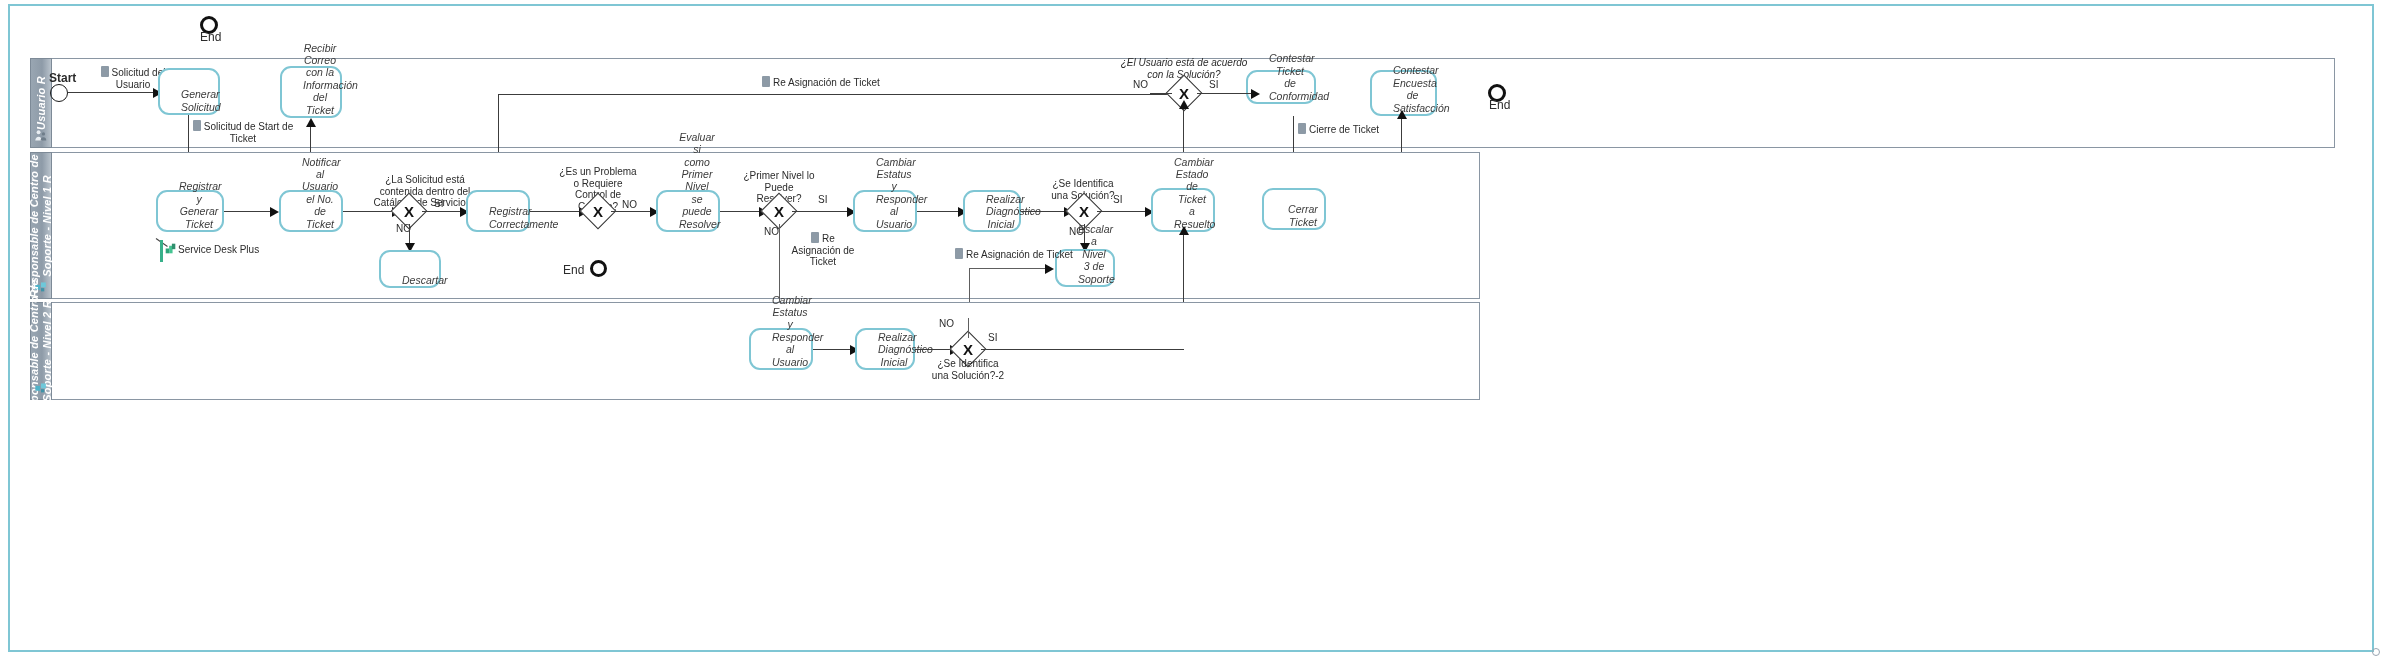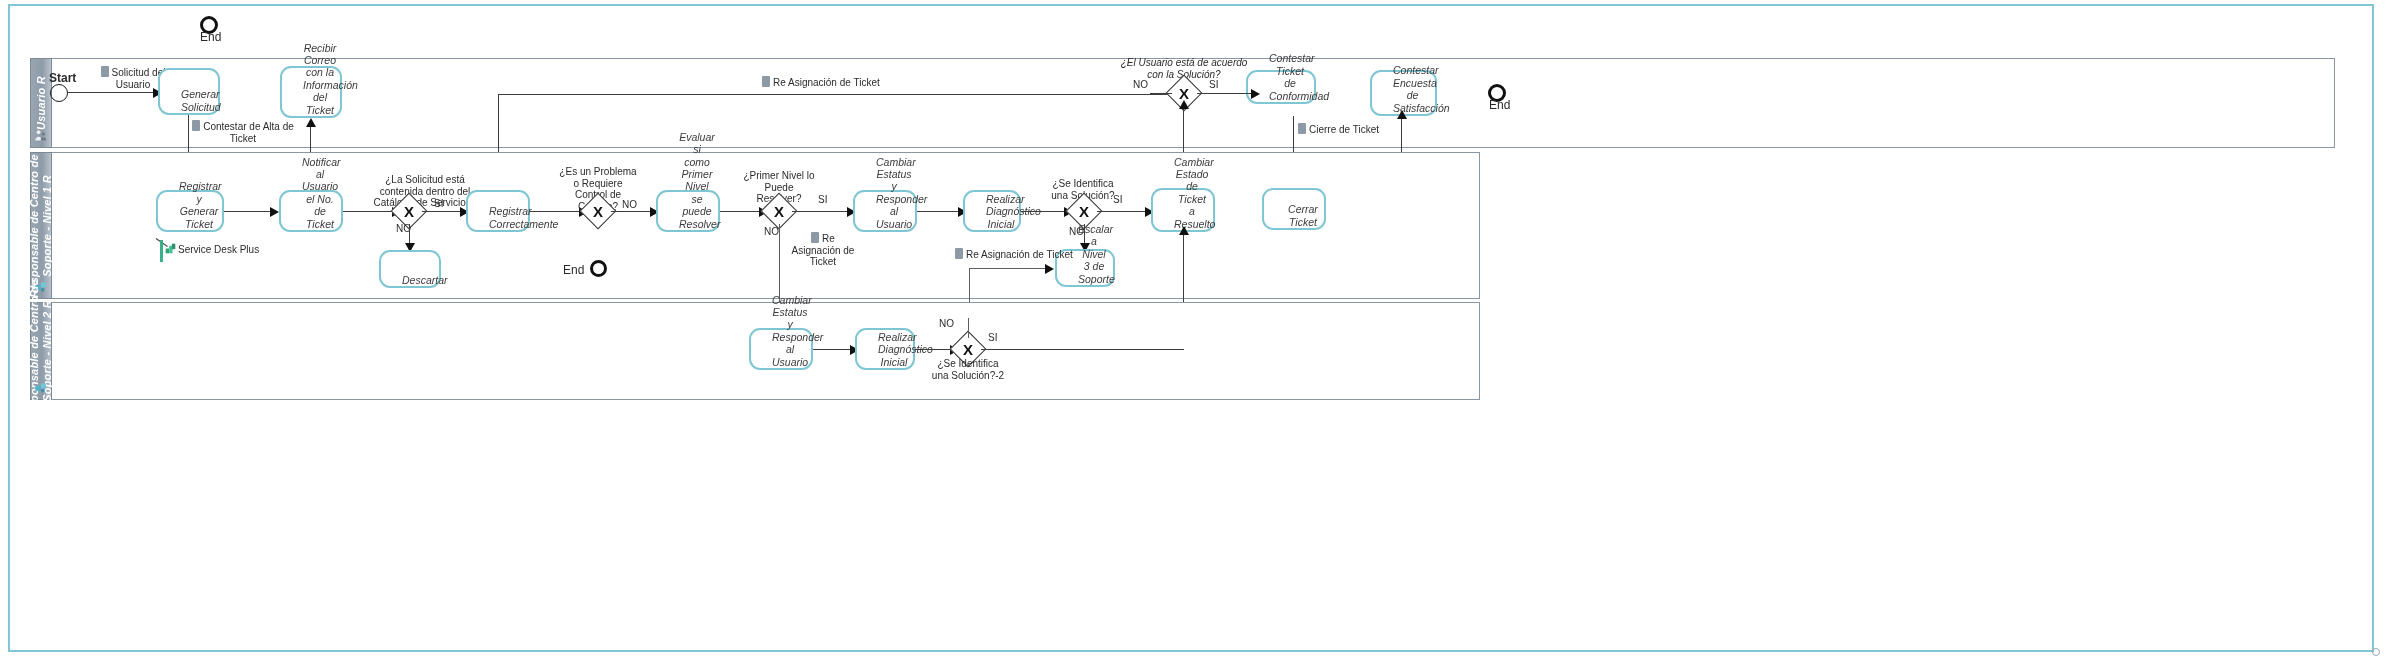--- a/index.html
+++ b/index.html
@@ -105,21 +105,21 @@
      <span class="doc"></span><span>Solicitud del Usuario</span>
   </div>
 
   <div class="task" style="left:158px;top:68px;width:62px;height:47px;">
      <span>Generar Solicitud</span>
   </div>
 
   <div class="ln v" style="left:188px;top:115px;height:75px;"></div>
   <div class="arw d" style="left:184px;top:186px;"></div>
   <div class="msg ctr" style="left:192px;top:120px;width:102px;">
-     <span class="doc"></span><span>Contestar de Alta de Ticket</span>
+     <span class="doc"></span><span>Solicitud de Start de Ticket</span>
   </div>
 
   <div class="task" style="left:280px;top:66px;width:62px;height:52px;">
      <span>Recibir Correo con la Información del Ticket</span>
   </div>
 
   <div class="ln v" style="left:310px;top:126px;height:64px;"></div>
   <div class="arw u" style="left:306px;top:118px;"></div>
   <div class="msg ctr" style="left:315px;top:166px;width:82px;">
      <span class="doc"></span><span>Notificación de Alta de Ticket</span>

